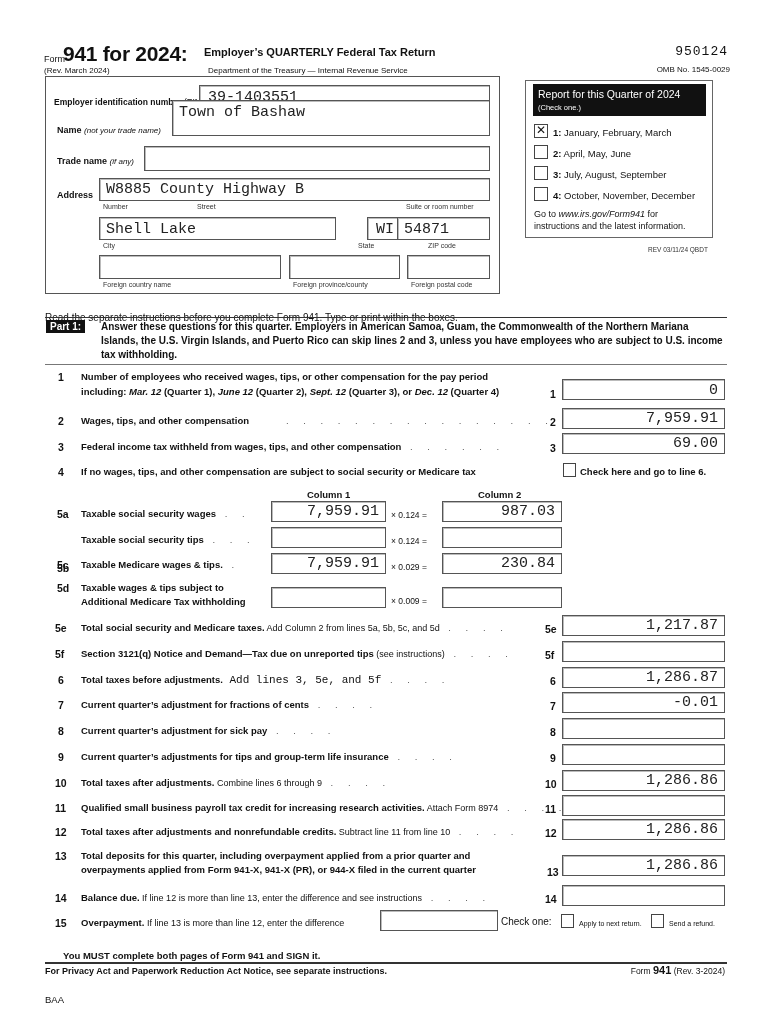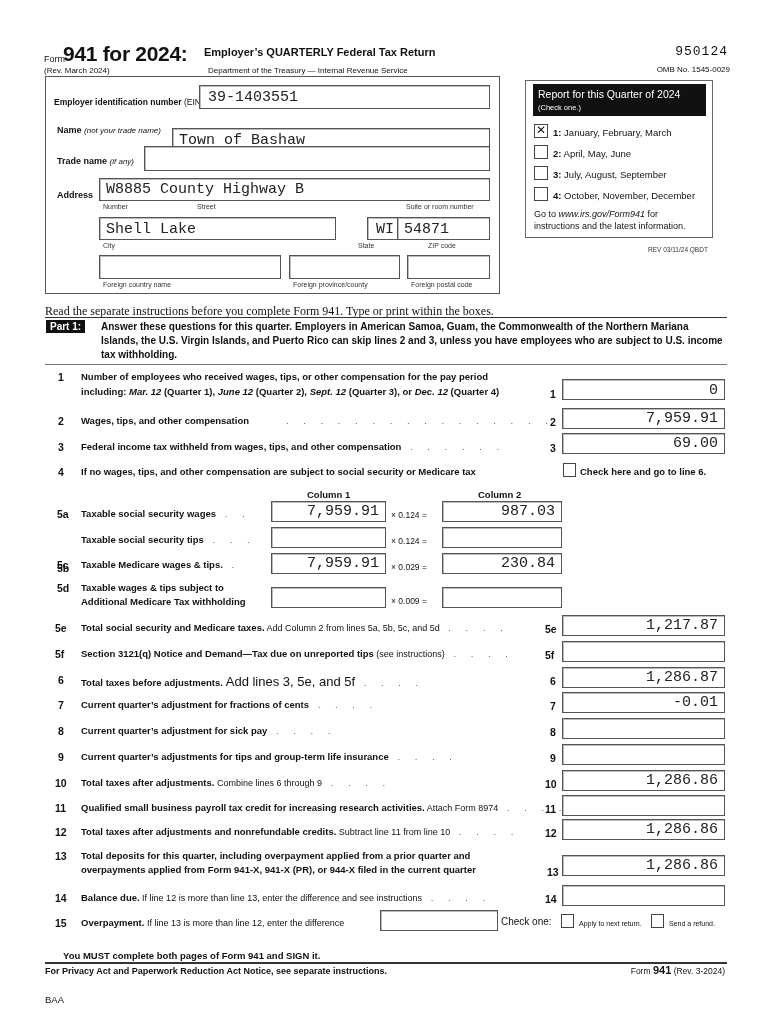--- a/index.html
+++ b/index.html
@@ -36,21 +36,21 @@
 </div>
 
 <div class="abs" style="left:45px;top:76px;width:455px;height:218px;border-left:1px solid #555;border-bottom:1px solid #555;border-right:1px solid #555;border-top:1px solid #555;box-sizing:border-box;">
 </div>
 <span class="lbl" style="left:54px;top:97px;font-size:8.5px;"><b>Employer identification number</b> <span>(EIN)</span></span>
 <div class="fld" style="left:199px;top:85px;width:291px;height:24px;">
   <span class="fldtxt" style="left:8px;top:3px;text-align:right;">39-1403551</span>
 </div>
 
 <span class="lbl" style="left:57px;top:125px;font-size:9px;"><b>Name</b> <i style="font-size:8px;">(not your trade name)</i></span>
-<div class="fld" style="left:172px;top:128px;width:318px;height:19px;">
+<div class="fld" style="left:172px;top:100px;width:318px;height:36px;">
   <span class="fldtxt" style="left:6px;top:3px;">Town of Bashaw</span>
 </div>
 
 <span class="lbl" style="left:57px;top:156px;font-size:9px;"><b>Trade name</b> <i style="font-size:8px;">(if any)</i></span>
 <div class="fld" style="left:144px;top:146px;width:346px;height:25px;">
   <span class="fldtxt" style="left:6px;"></span>
 </div>
 
 <span class="lbl b" style="left:57px;top:190px;font-size:9px;">Address</span>
 <div class="fld" style="left:99px;top:178px;width:391px;height:23px;">
@@ -92,21 +92,21 @@
 <div class="cb" style="left:534px;top:145px;width:14px;height:14px;"></div>
 <span class="lbl" style="left:553px;top:148px;font-size:9.5px;"><b>2:</b> <span>April, May, June</span></span>
 <div class="cb" style="left:534px;top:166px;width:14px;height:14px;"></div>
 <span class="lbl" style="left:553px;top:169px;font-size:9.5px;"><b>3:</b> <span>July, August, September</span></span>
 <div class="cb" style="left:534px;top:187px;width:14px;height:14px;"></div>
 <span class="lbl" style="left:553px;top:190px;font-size:9.5px;"><b>4:</b> <span>October, November, December</span></span>
 <span class="lbl" style="left:534px;top:209px;font-size:9px;"><span>Go to</span> <i>www.irs.gov/Form941</i> <span>for</span></span>
 <span class="lbl" style="left:534px;top:221px;font-size:9px;">instructions and the latest information.</span>
 <span class="tiny" style="left:648px;top:246px;font-size:6.5px;">REV 03/11/24 QBDT</span>
 
-<span class="lbl" style="left:45px;top:304px;font-size:12px;font-family:Liberation Serif, serif;">Read the separate instructions before you complete Form 941. Type or print within the boxes.</span>
+<span class="lbl" style="left:45px;top:312px;font-size:10px;">Read the separate instructions before you complete Form 941. Type or print within the boxes.</span>
 <div class="hr" style="left:45px;top:317px;width:682px;border-top:1px solid #333;"></div>
 <div class="abs b" style="left:46px;top:320px;background:#111;color:#fff;font-size:10px;padding:1px 4px;">Part 1:</div>
 <div class="abs b" style="left:101px;top:320px;width:626px;font-size:10px;line-height:14px;">Answer these questions for this quarter. Employers in American Samoa, Guam, the Commonwealth of the Northern Mariana Islands, the U.S. Virgin Islands, and Puerto Rico can skip lines 2 and 3, unless you have employees who are subject to U.S. income tax withholding.</div>
 <div class="hr" style="left:45px;top:364px;width:682px;border-top:1px solid #777;"></div>
 
 <span class="linenum" style="left:58px;top:371px;">1</span>
 <span class="lbl b" style="left:81px;top:371px;font-size:9.5px;">Number of employees who received wages, tips, or other compensation for the pay period</span>
 <span class="lbl b" style="left:81px;top:386px;font-size:9.5px;"><span>including: </span><i>Mar. 12</i><span> (Quarter 1), </span><i>June 12</i><span> (Quarter 2), </span><i>Sept. 12</i><span> (Quarter 3), or </span><i>Dec. 12</i><span> (Quarter 4)</span></span>
 <span class="boxnum" style="left:550px;top:388px;">1</span>
 <div class="fld" style="left:562px;top:379px;width:163px;height:21px;">
@@ -183,21 +183,21 @@
     <div class="fld" style="left: 562px; top: 615px; width: 163px; height: 21px;">
       <span class="fldtxt num">1,217.87</span>
     </div>
     <span class="linenum" style="left: 55px; top: 648px;">5f</span>
     <span class="lbl" style="left: 81px; top: 648px; font-size: 9.5px;"><b>Section 3121(q) Notice and Demand—Tax due on unreported tips</b><span style="font-size: 9px;"> (see instructions)</span><span class="dots">  . . . .</span></span>
     <span class="boxnum" style="left: 545px; top: 649px;">5f</span>
     <div class="fld" style="left: 562px; top: 641px; width: 163px; height: 21px;">
       <span class="fldtxt num"></span>
     </div>
     <span class="linenum" style="left: 58px; top: 674px;">6</span>
-    <span class="lbl" style="left: 81px; top: 674px; font-size: 9.5px;"><b>Total taxes before adjustments.</b><span style="font-size: 13px;"> Add lines 3, 5e, and 5f</span><span class="dots">  . . . .</span></span>
+    <span class="lbl" style="left: 81px; top: 674px; font-size: 9.5px;"><b>Total taxes before adjustments.</b><span style="font-size: 11px; font-family: Liberation Mono, monospace;"> Add lines 3, 5e, and 5f</span><span class="dots">  . . . .</span></span>
     <span class="boxnum" style="left: 550px; top: 675px;">6</span>
     <div class="fld" style="left: 562px; top: 667px; width: 163px; height: 21px;">
       <span class="fldtxt num">1,286.87</span>
     </div>
     <span class="linenum" style="left: 58px; top: 699px;">7</span>
     <span class="lbl" style="left: 81px; top: 699px; font-size: 9.5px;"><b>Current quarter’s adjustment for fractions of cents</b><span style="font-size: 9px;"></span><span class="dots">  . . . .</span></span>
     <span class="boxnum" style="left: 550px; top: 700px;">7</span>
     <div class="fld" style="left: 562px; top: 692px; width: 163px; height: 21px;">
       <span class="fldtxt num">-0.01</span>
     </div>

